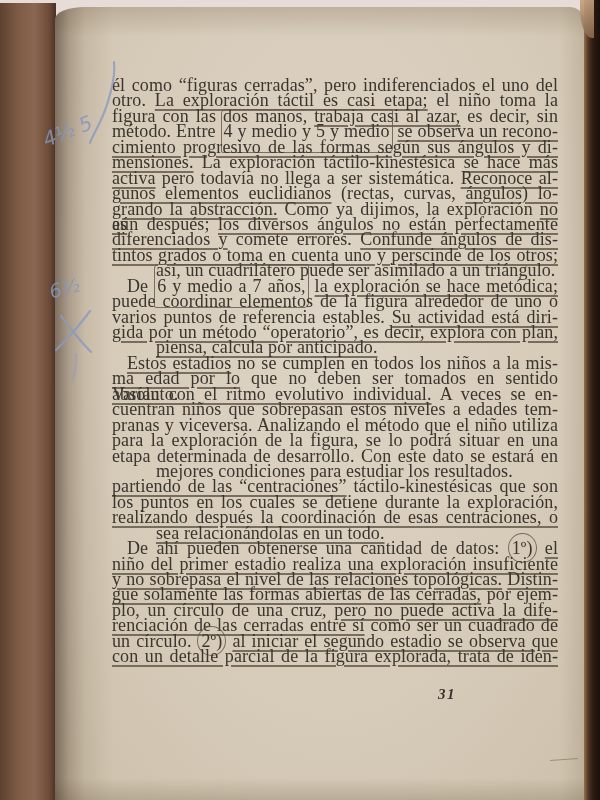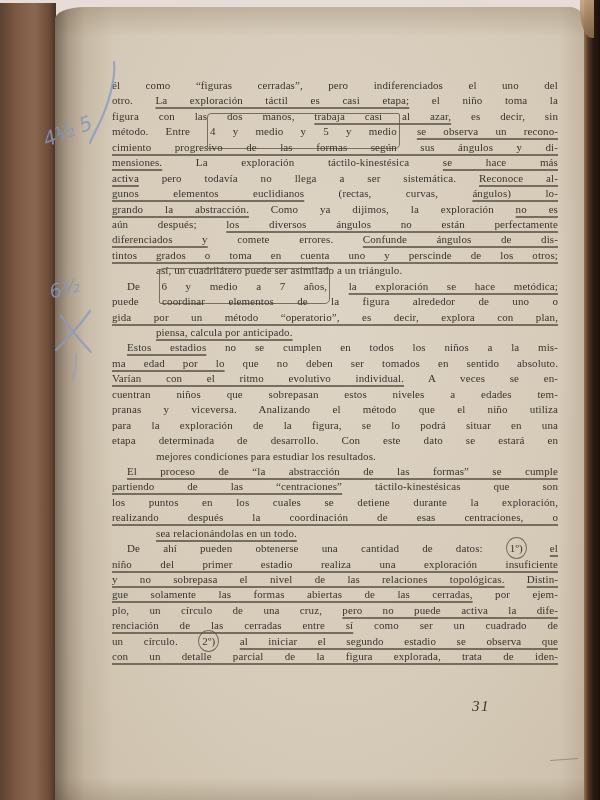--- a/index.html
+++ b/index.html
@@ -30,21 +30,21 @@
     background:linear-gradient(90deg,#96714f 0%,#55392a 25%,#2c1c12 55%,#1a100a 100%);
   }
   .corner-pages{
     position:absolute;right:6px;top:0;width:14px;height:38px;
     background:linear-gradient(180deg,#c3a37e,#8a6a4e);
     border-bottom-left-radius:12px 30px;opacity:.9;
   }
   
   .text-block{
     position:absolute;left:112px;top:78px;width:446px;
-    color:#3a352d;font-size:11px;line-height:15.45px;
+    color:#3a352d;font-size:18px;line-height:15.45px;
     letter-spacing:.1px;
   }
   .line{
     height:15.45px;text-align:justify;text-align-last:justify;
     text-justify:inter-word;white-space:normal;
   }
   .line.end{text-align-last:left;margin-left:44px;}
   .line.indent{text-indent:15px;}
   .u{
     text-decoration:underline;
@@ -54,23 +54,23 @@
   }
   .box{
     border:1.5px solid rgba(96,85,70,.8);
     border-radius:4px 2px 5px 2px;padding:11px 2px;
   }
   .circle{
     border:1.5px solid rgba(96,85,70,.8);
     border-radius:50%;padding:4px 3px;
   }
   .page-number{
-    position:absolute;left:472px;top:686px;
-    font-size:15px;font-weight:normal;font-style:italic;
-    color:#38332b;letter-spacing:1.5px;margin-top:12px;
+    position:absolute;left:438px;top:686px;
+    font-size:15px;font-weight:bold;font-style:italic;
+    color:#38332b;letter-spacing:1.5px;
   }
   
   .hand{
     position:absolute;color:#8496bd;font-style:italic;
     font-family:"DejaVu Sans", sans-serif;opacity:.85;
   }
   .note1{left:42px;top:119px;font-size:20px;transform:rotate(-22deg);}
   .note2-top{left:49px;top:277px;font-size:19px;transform:rotate(-14deg);}
   .pen-svg{position:absolute;left:0;top:0;pointer-events:none;}
   .scratch{
@@ -95,31 +95,31 @@
     <div class="line"><span class="u">mensiones.</span><span> La exploración táctilo-kinestésica </span><span class="u">se hace más</span></div>
     <div class="line"><span class="u">activa</span><span> pero todavía no llega a ser sistemática. </span><span class="u">Reconoce al-</span></div>
     <div class="line"><span class="u">gunos elementos euclidianos</span><span> (rectas, curvas, </span><span class="u">ángulos) lo-</span></div>
     <div class="line"><span class="u">grando la abstracción.</span><span> Como ya dijimos, la exploración </span><span class="u">no es</span></div>
     <div class="line"><span>aún después; </span><span class="u">los diversos ángulos no están perfectamente</span></div>
     <div class="line"><span class="u">diferenciados y</span><span> comete errores. </span><span class="u">Confunde ángulos de dis-</span></div>
     <div class="line"><span class="u">tintos grados o toma en cuenta uno y perscinde de los otros;</span></div>
     <div class="line end"><span>así, un cuadrilátero puede ser asimilado a un triángulo.</span></div>
     <div class="line indent"><span>De </span><span class="box">6 y medio a 7 años,</span><span> </span><span class="u">la exploración se hace metódica;</span></div>
     <div class="line"><span>puede coordinar elementos de la figura alrededor de uno o</span></div>
+    <div class="line"><span>varios puntos de referencia estables. </span><span class="u">Su actividad está diri-</span></div>
     <div class="line"><span class="u">gida por un método “operatorio”, es decir, explora con plan,</span></div>
     <div class="line end"><span class="u">piensa, calcula por anticipado.</span></div>
     <div class="line indent"><span class="u">Estos estadios</span><span> no se cumplen en todos los niños a la mis-</span></div>
     <div class="line"><span class="u">ma edad por lo</span><span> que no deben ser tomados en sentido absoluto.</span></div>
     <div class="line"><span class="u">Varían con el ritmo evolutivo individual.</span><span> A veces se en-</span></div>
     <div class="line"><span>cuentran niños que sobrepasan estos niveles a edades tem-</span></div>
     <div class="line"><span>pranas y viceversa. Analizando el método que el niño utiliza</span></div>
     <div class="line"><span>para la exploración de la figura, se lo podrá situar en una</span></div>
     <div class="line"><span>etapa determinada de desarrollo. Con este dato se estará en</span></div>
     <div class="line end"><span>mejores condiciones para estudiar los resultados.</span></div>
-    <div class="line indent"><span class="u">El proceso de “la abstracción de las formas” se cumple</span></div>
     <div class="line"><span class="u">partiendo de las “centraciones”</span><span> táctilo-kinestésicas que son</span></div>
     <div class="line"><span>los puntos en los cuales se detiene durante la exploración,</span></div>
     <div class="line"><span class="u">realizando después la coordinación de esas centraciones, o</span></div>
     <div class="line end"><span class="u">sea relacionándolas en un todo.</span></div>
     <div class="line indent"><span>De ahí pueden obtenerse una cantidad de datos: </span><span class="circle">1º)</span><span> </span><span class="u">el</span></div>
     <div class="line"><span class="u">niño del primer estadio realiza una exploración insuficiente</span></div>
     <div class="line"><span class="u">y no sobrepasa el nivel de las relaciones topológicas.</span><span> </span><span class="u">Distin-</span></div>
     <div class="line"><span class="u">gue solamente las formas abiertas de las cerradas,</span><span> por ejem-</span></div>
     <div class="line"><span>plo, un círculo de una cruz, </span><span class="u">pero no puede activa la dife-</span></div>
     <div class="line"><span class="u">renciación de las cerradas entre sí</span><span> como ser un cuadrado de</span></div>

